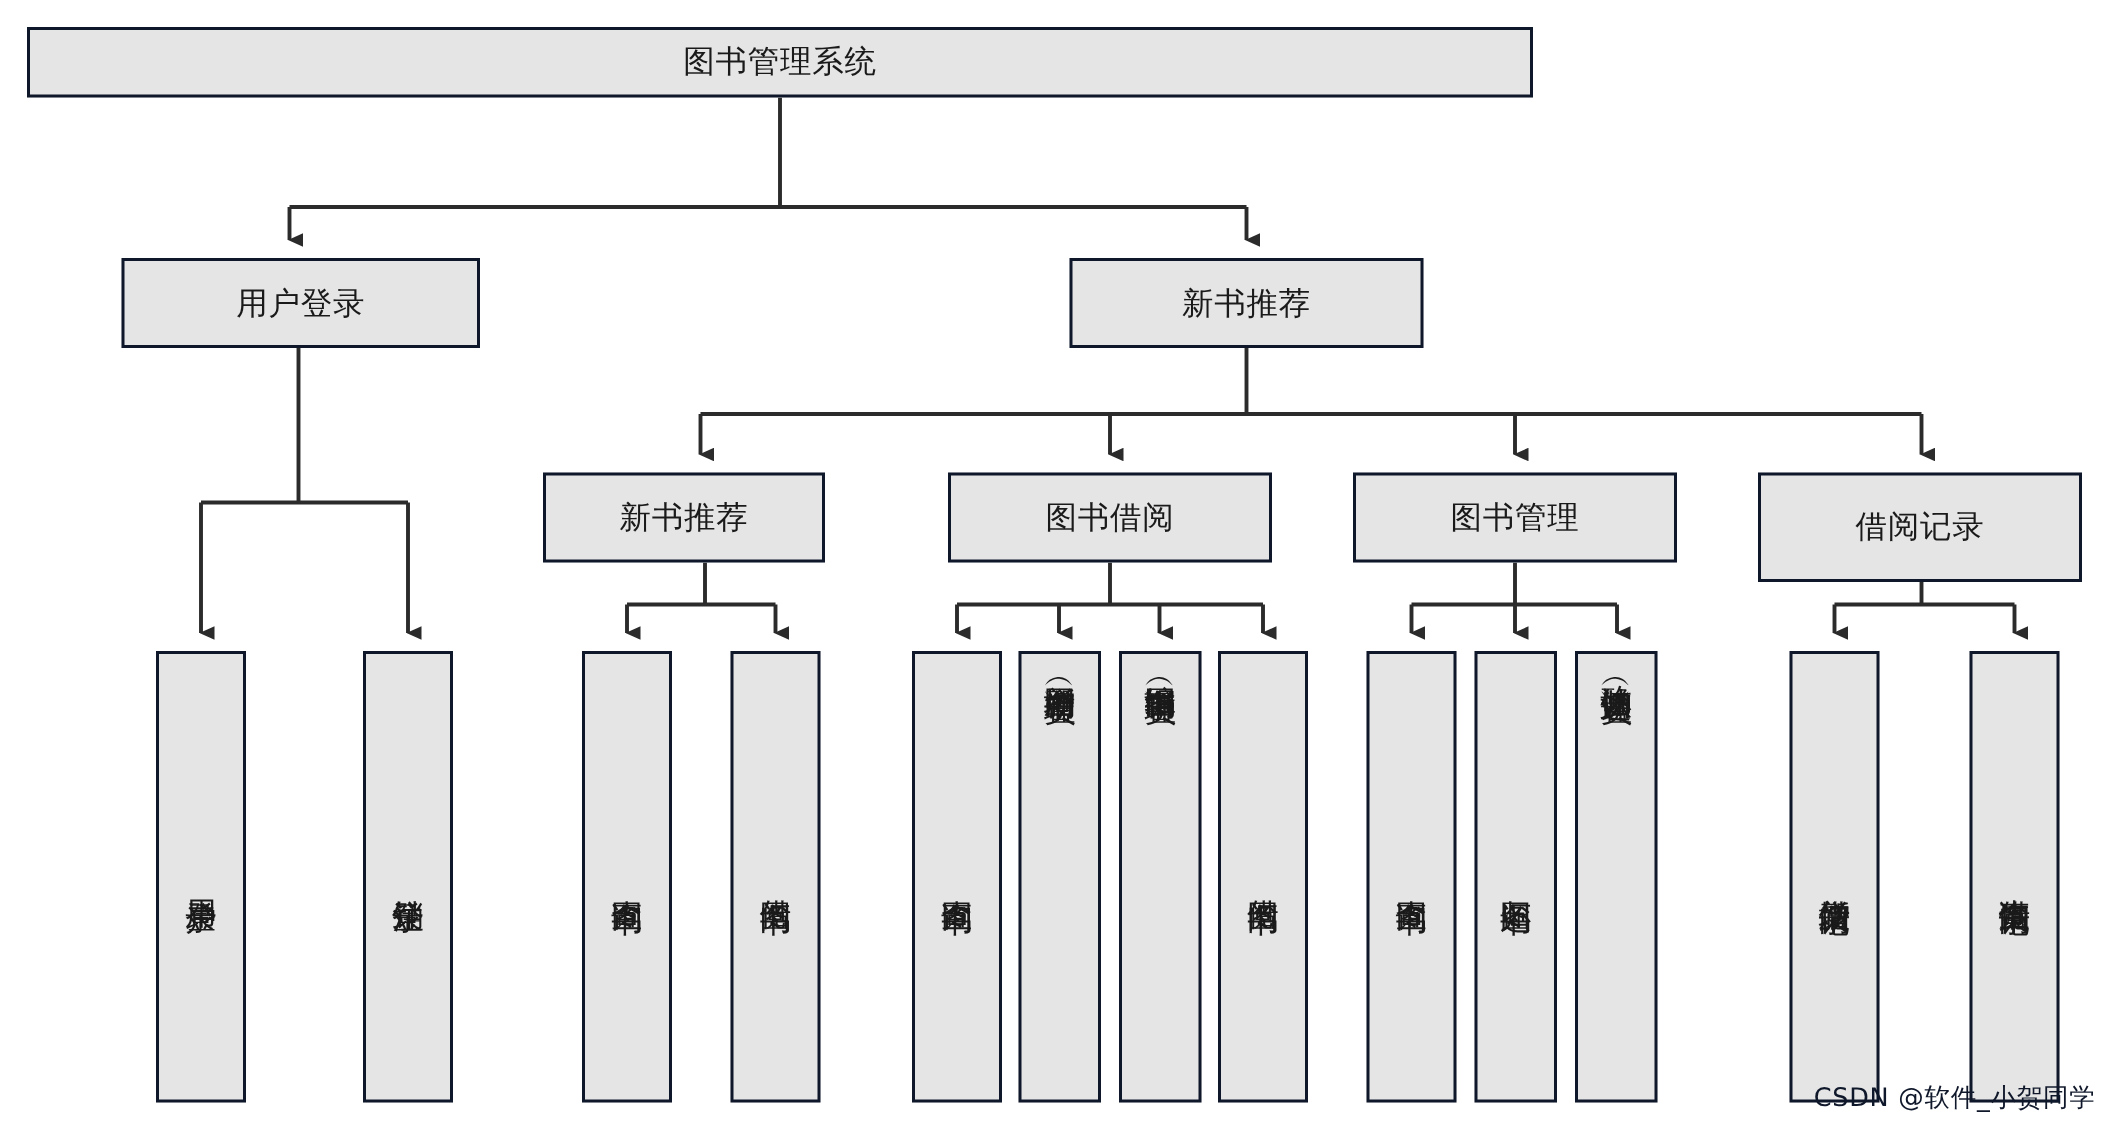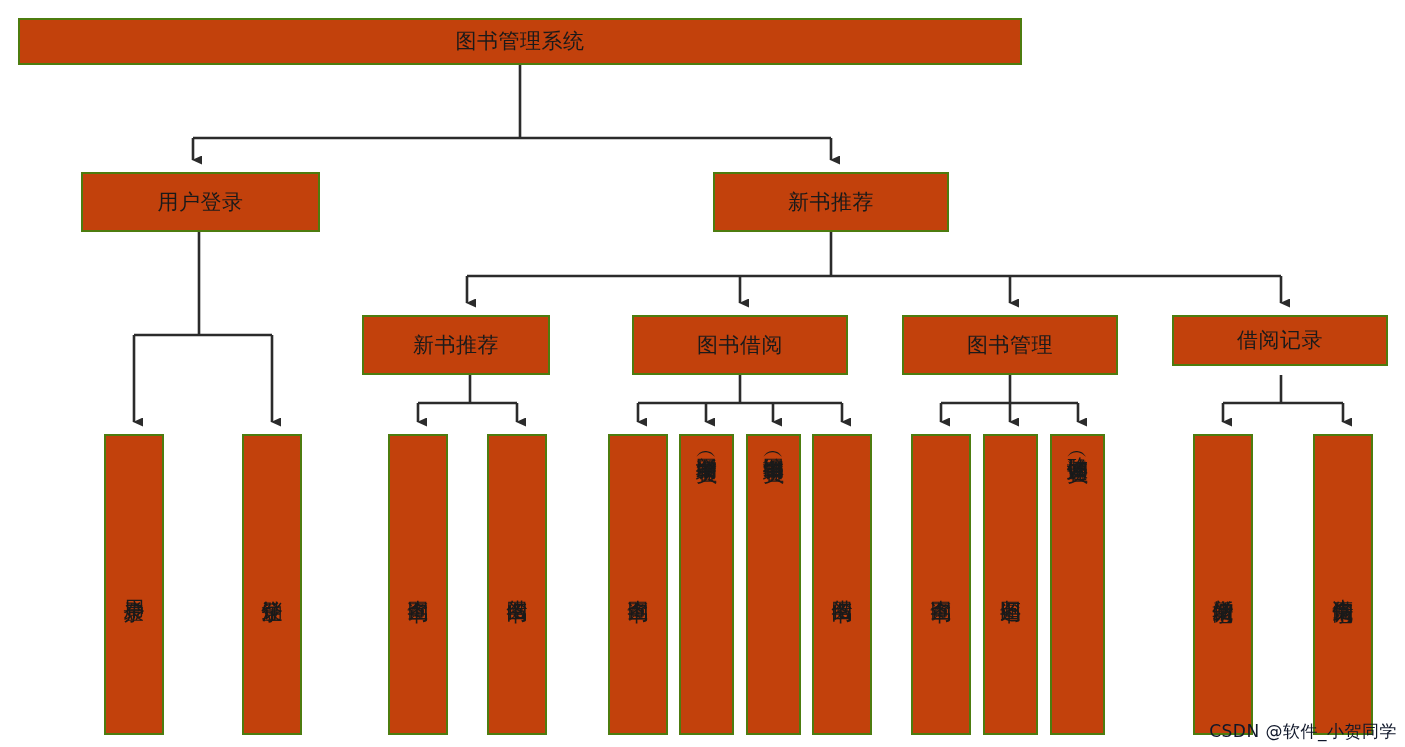--- a/index.html
+++ b/index.html
@@ -22,22 +22,22 @@
     position: absolute;
     left: 0;
     top: 0;
     width: 1405px;
     height: 747px;
     pointer-events: none;
   }
   .node {
     position: absolute;
     box-sizing: border-box;
-    background: #c2410c;
-    border: 2px solid #4d7c0f;
+    background: #e5e5e5;
+    border: 2px solid #0f172a;
     display: flex;
     align-items: center;
     justify-content: center;
     z-index: 2;
   }
   .node-label {
     font-size: 21px;
     color: #1a1a1a;
     line-height: 1.15;
     letter-spacing: 0.5px;
@@ -150,21 +150,21 @@
   </div>
 
   <div class="node" style="left:632px; top:315px; width:216px; height:60px;">
     <span class="node-label">图书借阅</span>
   </div>
 
   <div class="node" style="left:902px; top:315px; width:216px; height:60px;">
     <span class="node-label">图书管理</span>
   </div>
 
-  <div class="node" style="left:1172px; top:315px; width:216px; height:51px;">
+  <div class="node" style="left:1172px; top:315px; width:216px; height:73px;">
     <span class="node-label">借阅记录</span>
   </div>
 
   <div class="node vertical" style="left:104px; top:434px; width:60px; height:301px;">
     <span class="node-label">用户登录</span>
   </div>
 
   <div class="node vertical" style="left:242px; top:434px; width:60px; height:301px;">
     <span class="node-label">注销登录</span>
   </div>

